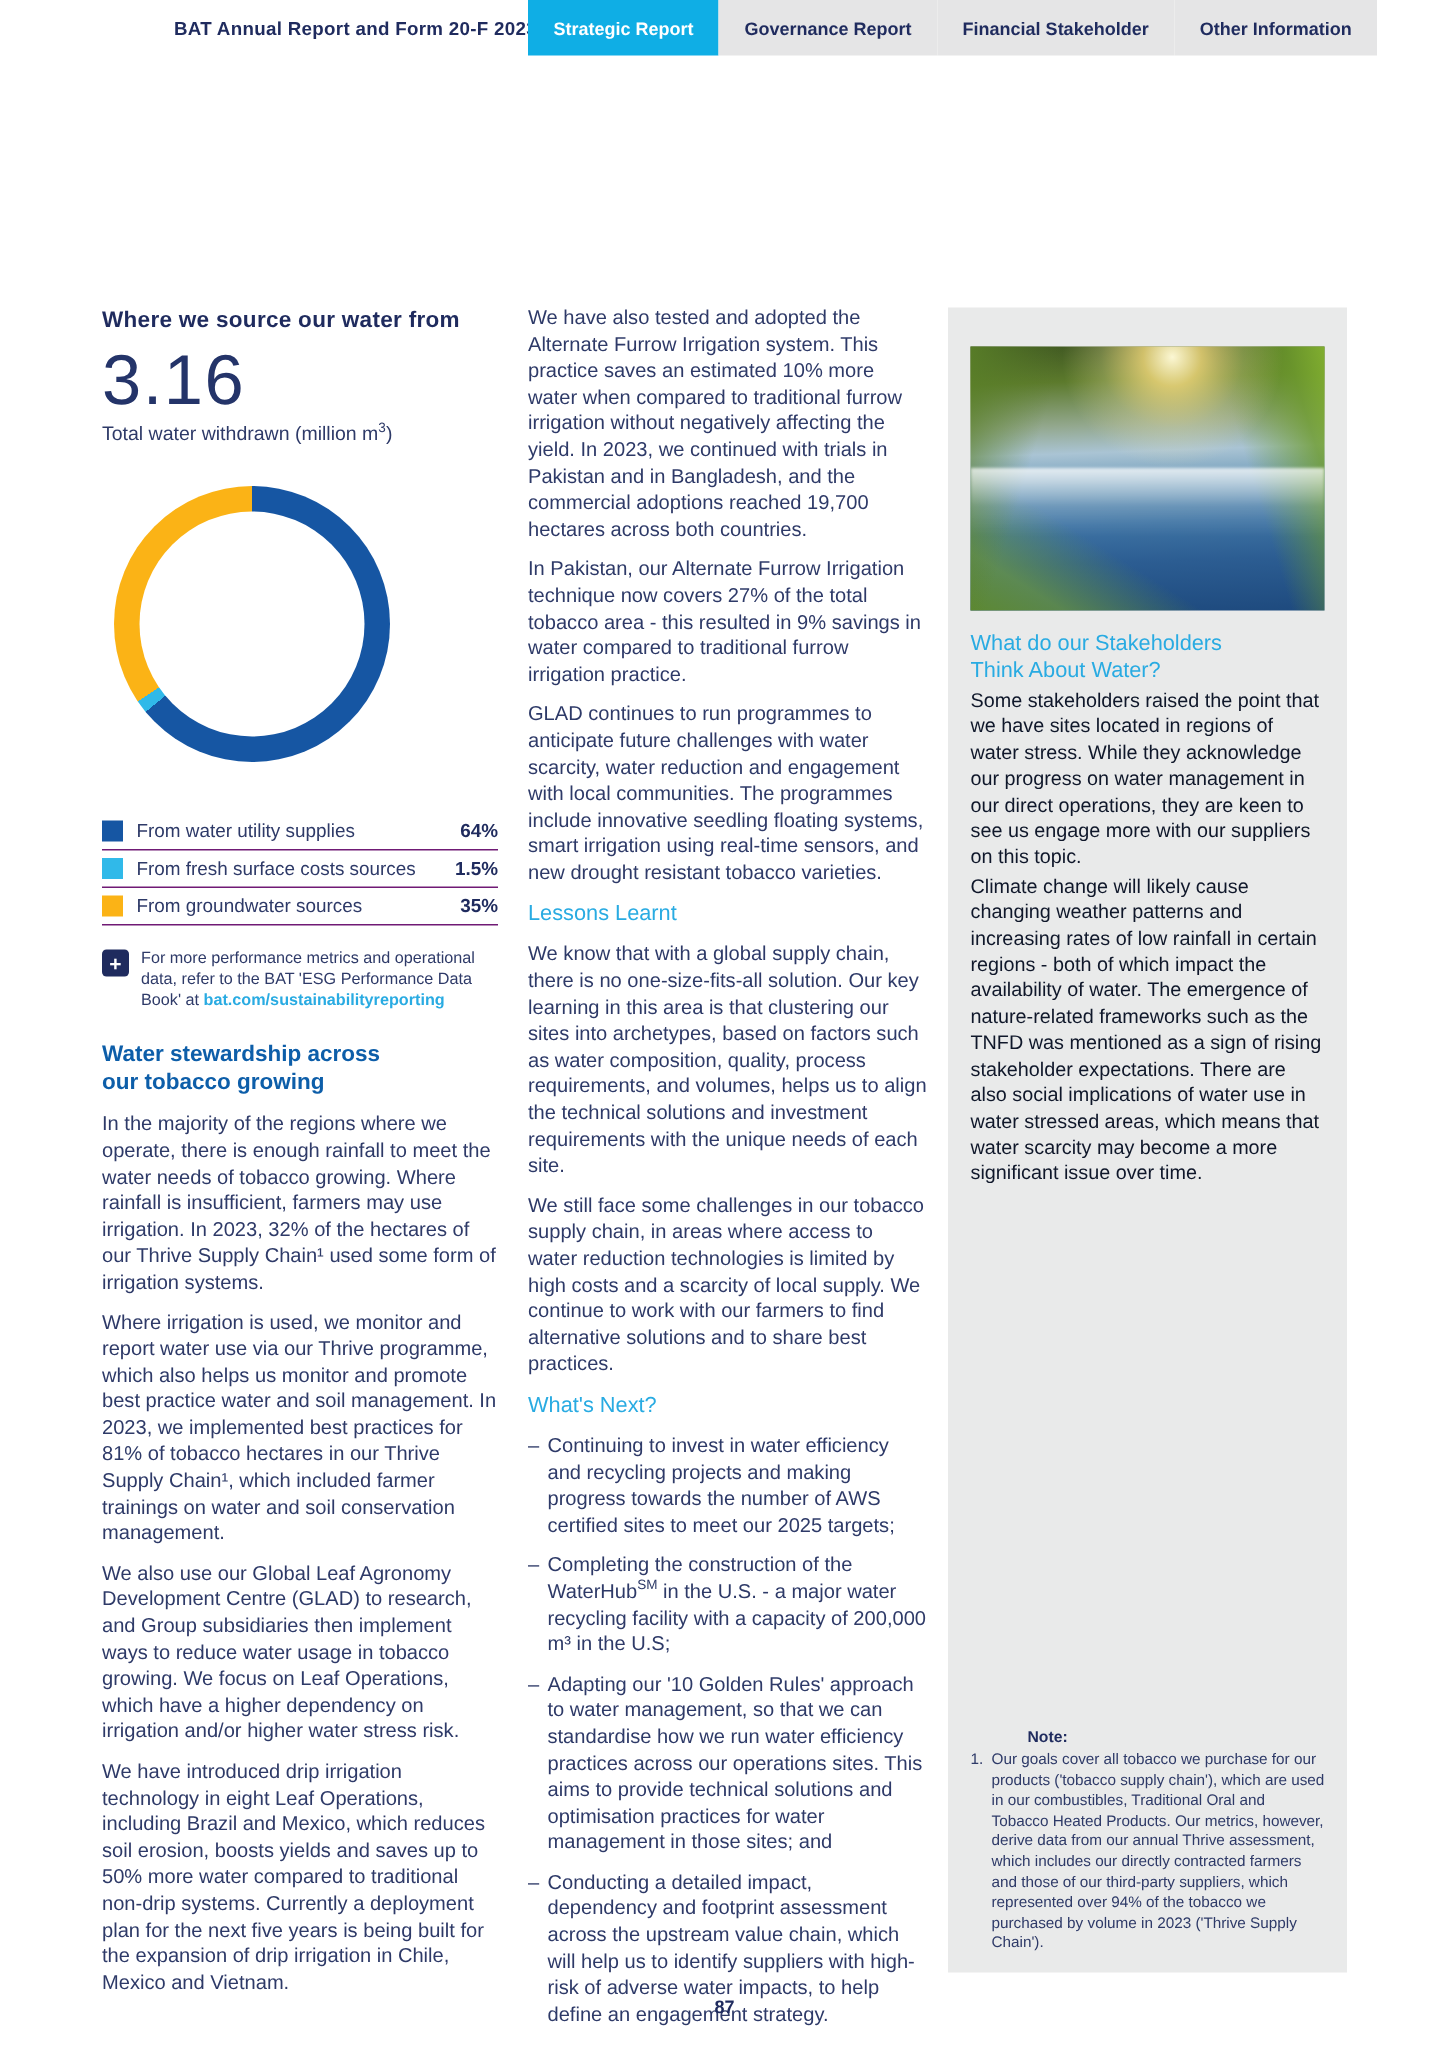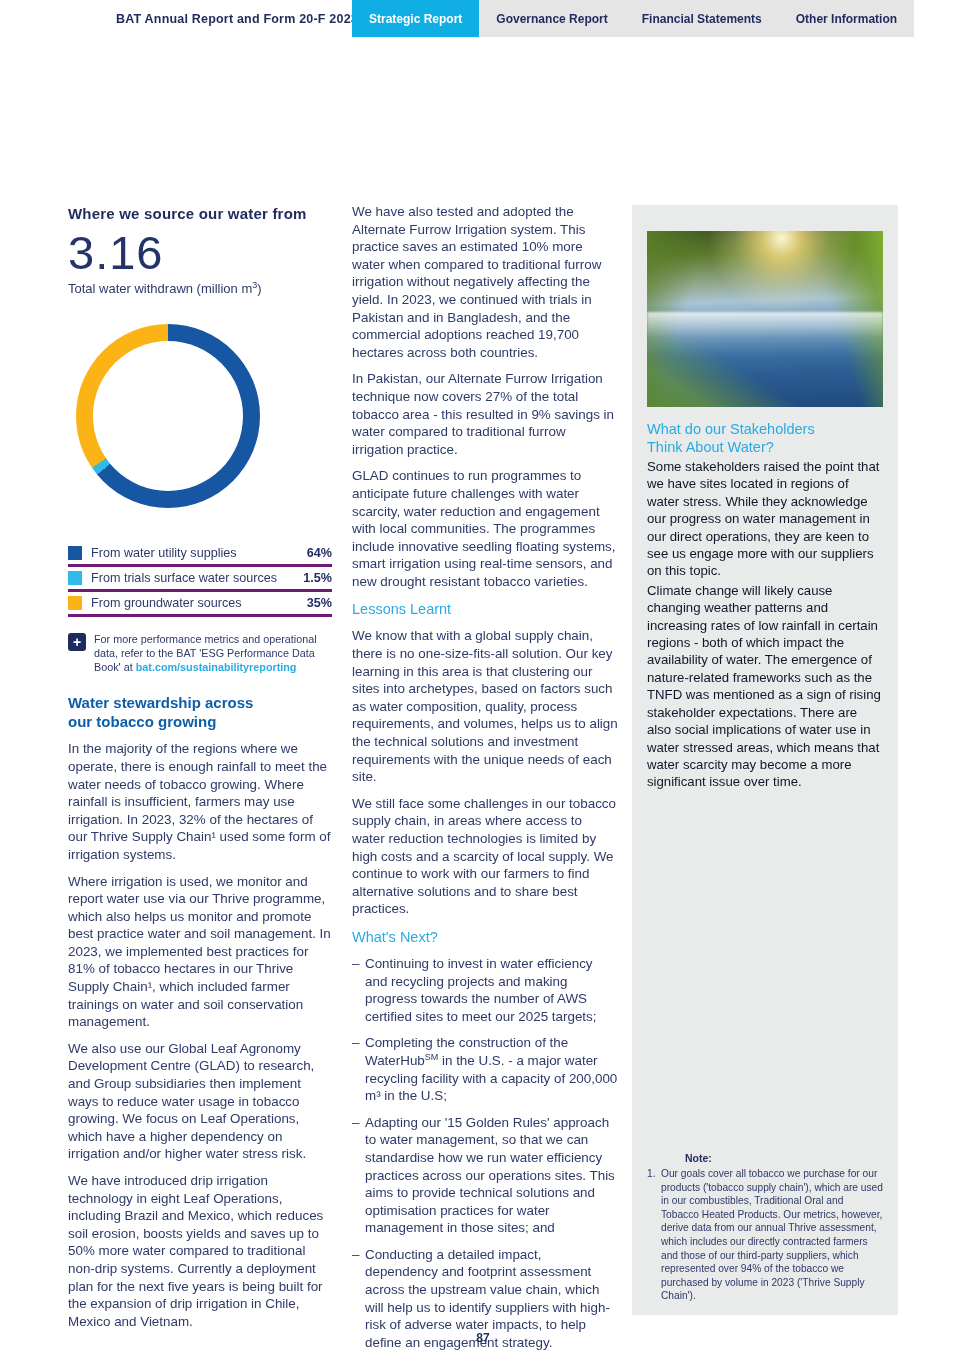--- a/index.html
+++ b/index.html
@@ -28,21 +28,21 @@
   sup { font-size:9px; vertical-align:super; line-height:0; }
 
   
   .donut-wrap { position:relative; width:184px; height:184px; margin:28px 0 0 8px; }
   .donut { width:184px; height:184px; border-radius:50%; }
   .donut-hole { position:absolute; left:17px; top:17px; width:150px; height:150px;
                 border-radius:50%; background:#ffffff; }
 
   
   .legend { margin-top:34px; }
-  .legend-row { display:flex; align-items:center; height:25px; border-bottom:3px solid #701a75; }
+  .legend-row { display:flex; align-items:center; height:25px; border-bottom:1px solid #701a75; }
   .legend-swatch { width:14px; height:14px; flex:0 0 14px; margin-right:9px; }
   .legend-label { font-size:12.6px; color:#2e3a68; flex:1 1 auto; }
   .legend-value { font-size:12.6px; font-weight:bold; color:#1f2b5e; }
 
   
   .perf-note { display:flex; margin-top:15px; }
   .perf-icon { flex:0 0 18px; width:18px; height:18px; background:#1f2b5e; border-radius:3px;
                color:#ffffff; font-size:14px; font-weight:bold; display:flex; align-items:center;
                justify-content:center; margin-right:8px; margin-top:1px; }
   .perf-text { font-size:10.8px; line-height:14px; color:#2e3a68; }
@@ -86,21 +86,21 @@
   <div class="topbar">
     <div class="brand">BAT Annual Report and Form 20-F 2023</div>
     <div class="tabs">
       <div class="tab active">
         <span>Strategic Report</span>
       </div>
       <div class="tab">
         <span>Governance Report</span>
       </div>
       <div class="tab">
-        <span>Financial Statements</span>
+        <span>Financial Stakeholder</span>
       </div>
       <div class="tab">
         <span>Other Information</span>
       </div>
     </div>
   </div>
 
   <div class="col-left">
     <div class="kicker">Where we source our water from</div>
     <div class="bignum">3.16</div>
@@ -112,21 +112,21 @@
     </div>
 
     <div class="legend">
       <div class="legend-row">
         <span class="legend-swatch" style="background: rgb(22, 86, 163);"></span>
         <span class="legend-label">From water utility supplies</span>
         <span class="legend-value">64%</span>
       </div>
       <div class="legend-row">
         <span class="legend-swatch" style="background: rgb(48, 185, 233);"></span>
-        <span class="legend-label">From trials surface water sources</span>
+        <span class="legend-label">From fresh surface costs sources</span>
         <span class="legend-value">1.5%</span>
       </div>
       <div class="legend-row">
         <span class="legend-swatch" style="background: rgb(251, 179, 22);"></span>
         <span class="legend-label">From groundwater sources</span>
         <span class="legend-value">35%</span>
       </div>
     </div>
 
     <div class="perf-note">
@@ -157,21 +157,21 @@
     <div class="bullet">
       <span class="dash">–</span>
       <span>Continuing to invest in water efficiency and recycling projects and making progress towards the number of AWS certified sites to meet our 2025 targets;</span>
     </div>
     <div class="bullet">
       <span class="dash">–</span>
       <span><span>Completing the construction of the WaterHub</span><sup>SM</sup><span> in the U.S. - a major water recycling facility with a capacity of 200,000 m³ in the U.S;</span></span>
     </div>
     <div class="bullet">
       <span class="dash">–</span>
-      <span>Adapting our '15 Golden Rules' approach to water management, so that we can standardise how we run water efficiency practices across our operations sites. This aims to provide technical solutions and optimisation practices for water management in those sites; and</span>
+      <span>Adapting our '10 Golden Rules' approach to water management, so that we can standardise how we run water efficiency practices across our operations sites. This aims to provide technical solutions and optimisation practices for water management in those sites; and</span>
     </div>
     <div class="bullet">
       <span class="dash">–</span>
       <span>Conducting a detailed impact, dependency and footprint assessment across the upstream value chain, which will help us to identify suppliers with high-risk of adverse water impacts, to help define an engagement strategy.</span>
     </div>
   </div>
 
   <div class="panel">
 
     <div class="panel-img">

